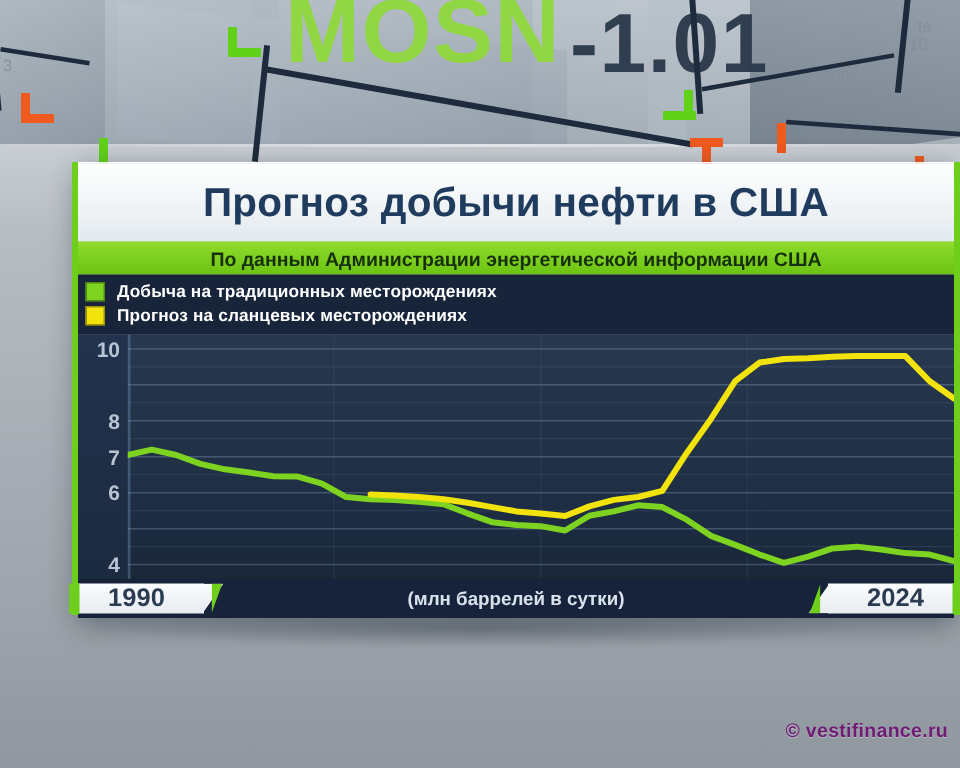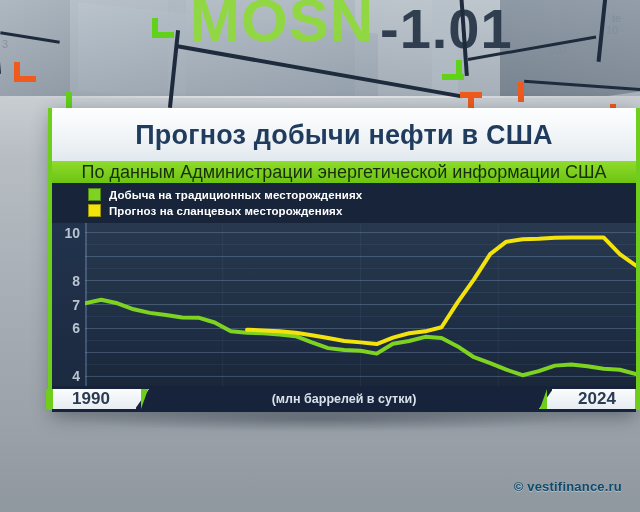--- a/index.html
+++ b/index.html
@@ -80,24 +80,24 @@
     border-top:1px solid #ffffff;
   }
   #title-text{
     color:#1f3b5e;font-size:27px;font-weight:700;letter-spacing:.2px;
     font-family:"Liberation Sans",sans-serif;
   }
   #subtitle-bar{
     height:22px;background:linear-gradient(180deg,#8fdc2c 0%,#6cc312 100%);
     display:flex;align-items:center;justify-content:center;
   }
-  #subtitle-text{color:#17300b;font-size:18px;font-weight:400;}
+  #subtitle-text{color:#17300b;font-size:13px;font-weight:700;}
 
   #legend{
-    background:#17243a;padding:3px 0 4px 36px;
+    background:#17243a;padding:3px 0 4px 5px;
   }
   .legend-row{display:flex;align-items:center;height:15px;margin:1px 0;}
   .swatch{width:13px;height:13px;margin-right:8px;display:block;box-shadow:0 0 0 1px rgba(0,0,0,.35) inset;}
   .legend-label{color:#ffffff;font-size:11.5px;font-weight:700;letter-spacing:.1px;}
 
   #plot-wrap{position:relative;height:163px;background:#1b2a40;display:flex;}
   #y-axis{
     width:33px;flex:0 0 33px;position:relative;
     background:linear-gradient(180deg,#22334d,#1c2a40);
   }
@@ -133,21 +133,21 @@
   .tab-greenslant{position:absolute;top:0;width:12px;height:100%;background:#6fce1c;}
   #gsl{right:-17px;clip-path:polygon(0 0,60% 0,0 100%);}
   #gsr{left:-17px;clip-path:polygon(100% 0,100% 100%,40% 100%);}
   #footer-mid{
     flex:1;display:flex;align-items:center;justify-content:center;
     background:#16233a;color:#d9e2ec;font-size:12.5px;font-weight:700;
   }
 
   
   #watermark{
-    position:absolute;right:18px;bottom:18px;color:#0c4a6e;font-size:13px;font-weight:700;
+    position:absolute;right:8px;bottom:18px;color:#701a75;font-size:13px;font-weight:700;
     letter-spacing:.2px;text-shadow:0 1px 0 rgba(255,255,255,.35);
   }
   .floor-shadow{
     position:absolute;left:60px;top:406px;width:520px;height:26px;
     background:radial-gradient(ellipse at center,rgba(40,50,62,.30),rgba(40,50,62,0) 70%);
   }
 </style>
 </head>
 <body>
 

